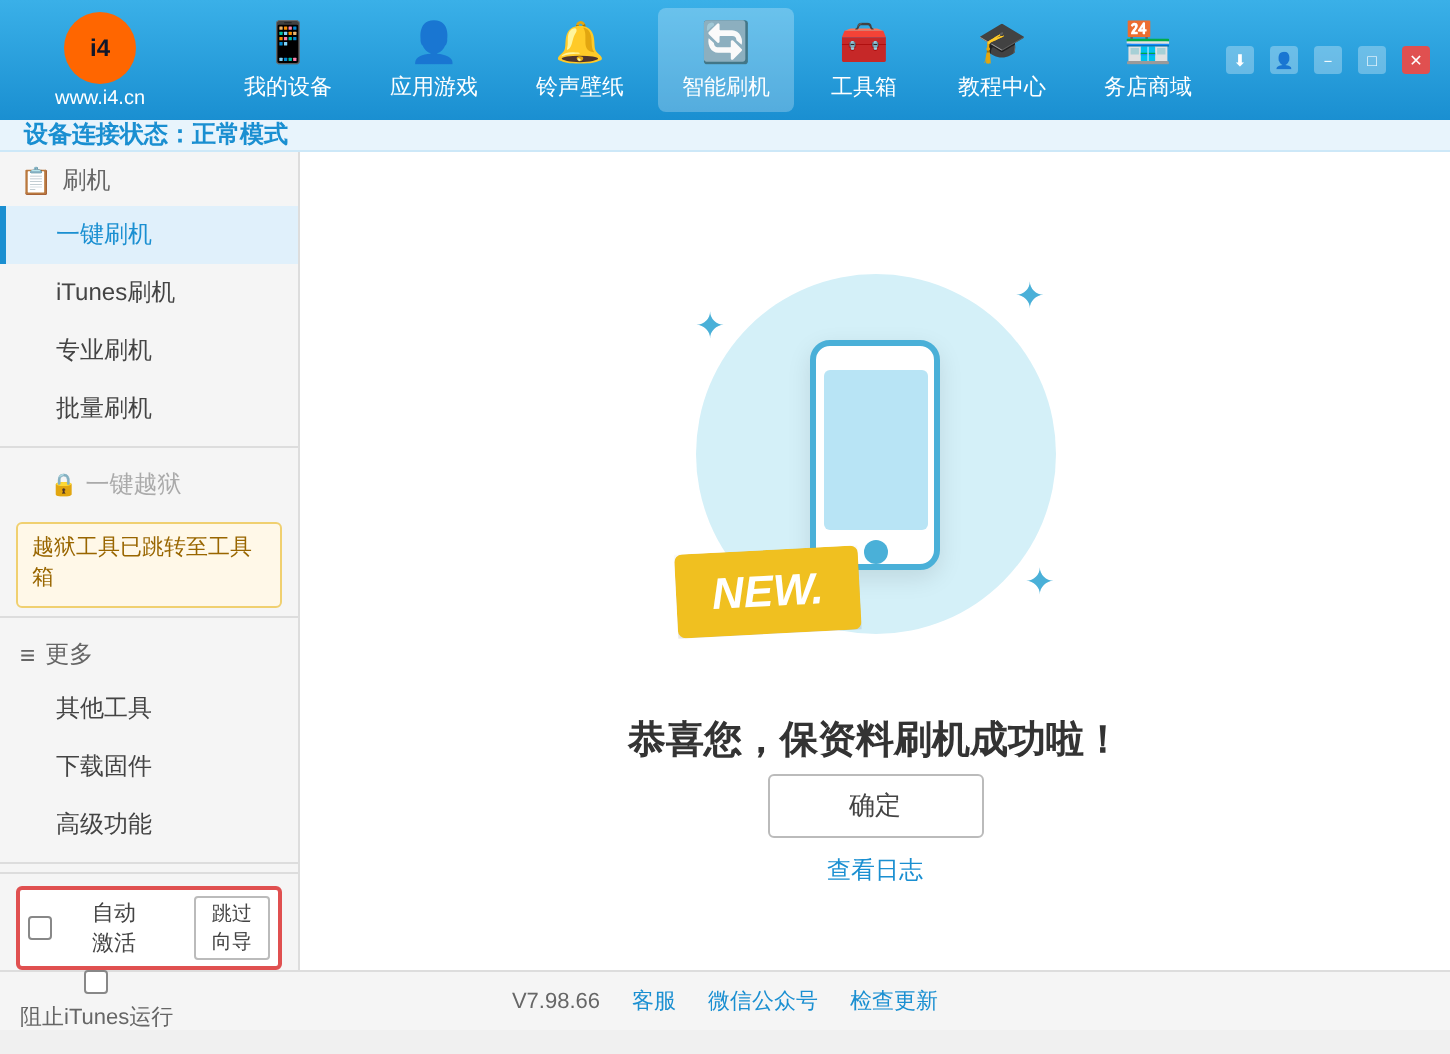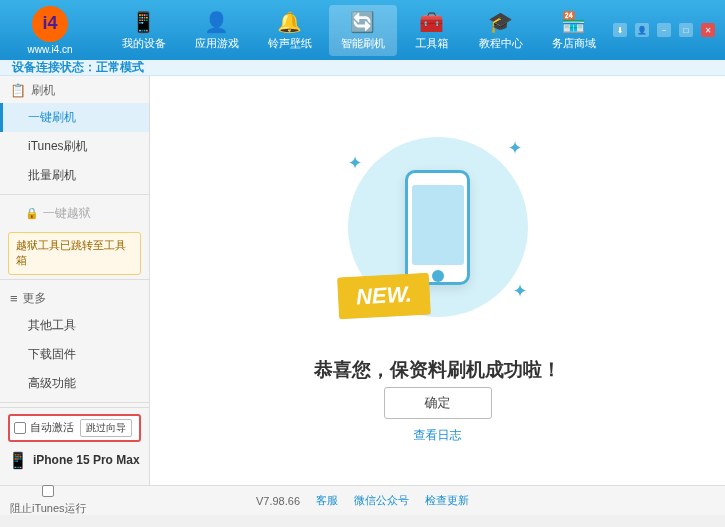--- a/index.html
+++ b/index.html
@@ -22,22 +22,22 @@
       min-width: 80px;
     }
     .logo-circle {
       width: 36px;
       height: 36px;
       background: #ff6600;
       border-radius: 50%;
       display: flex;
       align-items: center;
       justify-content: center;
-      color: #4c1d95;
-      font-size: 18px;
+      color: #0f172a;
+      font-size: 12px;
       font-weight: bold;
       margin-bottom: 2px;
     }
     .logo-text { font-size: 10px; color: white; }
     .nav-items {
       display: flex;
       flex: 1;
       justify-content: center;
       gap: 5px;
     }
@@ -282,21 +282,21 @@
     }
 
     
     .device-panel {
       padding: 6px 8px;
       border-top: 1px solid #ddd;
     }
     .auto-activate-row {
       display: flex;
       align-items: center;
-      gap: 4px;
+      gap: 20px;
       margin-bottom: 6px;
       border: 2px solid #e05050;
       border-radius: 3px;
       padding: 3px 4px;
       background: white;
     }
     .checkbox-fake {
       width: 12px;
       height: 12px;
       border: 1px solid #888;
@@ -384,20 +384,23 @@
     <div class="sidebar-section-header">
       <span class="sidebar-icon">📋</span>
       <span>刷机</span>
     </div>
 
     <div class="sidebar-item active">
       <span>一键刷机</span>
     </div>
     <div class="sidebar-item">
       <span>iTunes刷机</span>
+    </div>
+    <div class="sidebar-item">
+      <span>专业刷机</span>
     </div>
     <div class="sidebar-item">
       <span>批量刷机</span>
     </div>
 
     <div class="sidebar-divider"></div>
 
     <div class="sidebar-disabled">
       <span class="lock-icon">🔒</span>
       <span>一键越狱</span>

